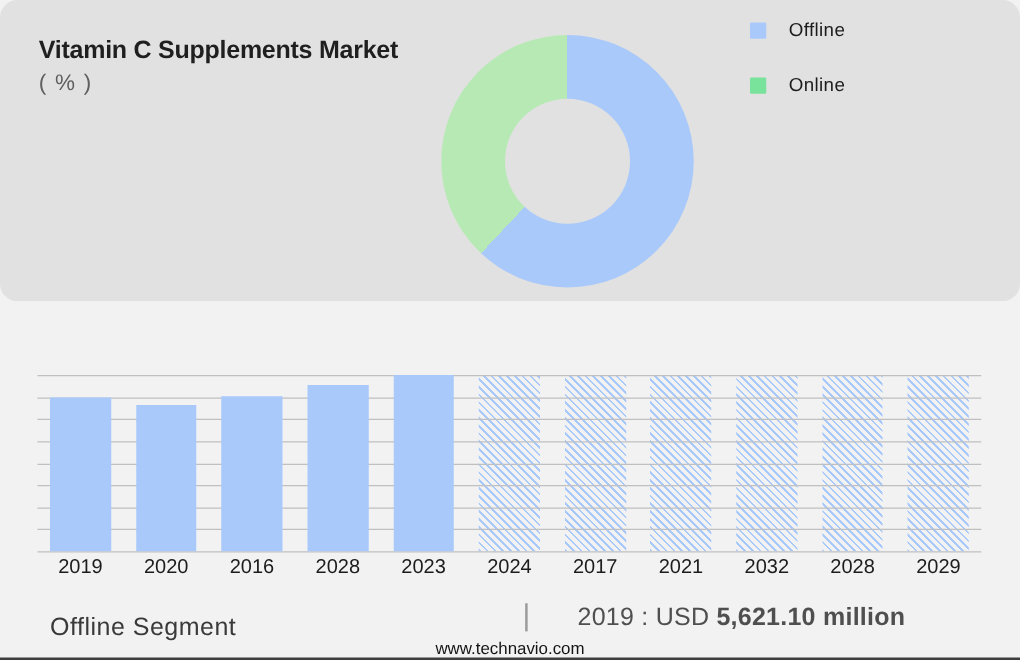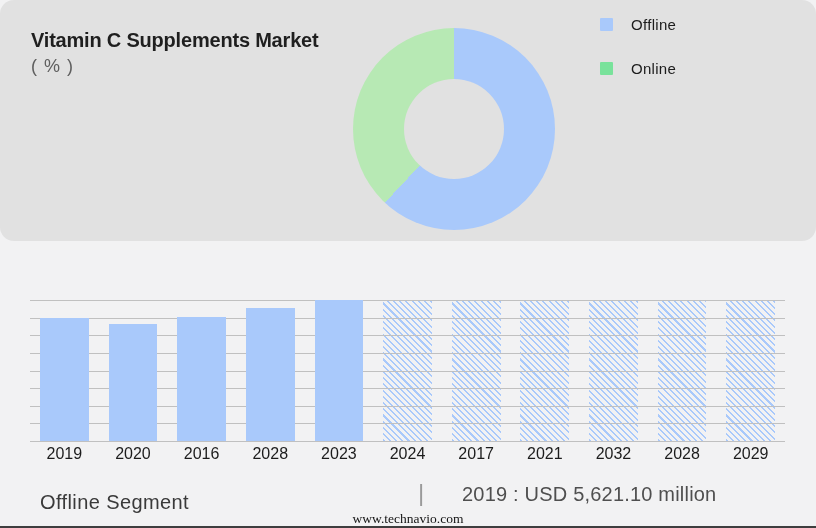--- a/index.html
+++ b/index.html
@@ -27,22 +27,22 @@
   .bars{position:absolute;left:0;top:0;right:0;bottom:0;display:flex;align-items:flex-end;}
   .bar-slot{flex:1;display:flex;align-items:flex-end;justify-content:center;height:100%;}
   .bar{width:71%;position:relative;}
   .bar.solid{background:var(--bar-color,#a9c9fb);z-index:3;}
   .bar.hatched{background:repeating-linear-gradient(45deg,var(--bar-color,#a9c9fb) 0 1.5px,transparent 1.5px 4.4px);z-index:1;}
   .x-labels{position:absolute;left:30px;top:204px;width:755px;display:flex;}
   .x-label{flex:1;text-align:center;font-size:16px;color:var(--axis-text,#1c1c1c);}
   .segment-label{position:absolute;left:40px;top:250px;font-size:20px;color:var(--footer-text,#3a3a3a);letter-spacing:0.4px;}
   .separator{position:absolute;left:418px;top:238px;font-size:24px;font-weight:300;color:var(--separator-color,#9a9a9a);}
   .value-line{position:absolute;left:462px;top:242px;font-size:20px;color:var(--value-text,#4f4f4f);letter-spacing:0.2px;}
-  .value-line b{font-weight:normal;color:var(--value-text,#4f4f4f);}
-  .site-url{position:absolute;left:0;right:0;top:270px;text-align:center;font-size:13.5px;color:#141414;font-family:Liberation Serif, serif;}
+  .value-line b{font-weight:bold;color:var(--value-text,#4f4f4f);}
+  .site-url{position:absolute;left:0;right:0;top:270px;text-align:center;font-size:13.5px;color:#141414;}
 </style>
 </head>
 <body>
 
 <div id="infographic">
 
   <div class="top-section">
     <div class="titles">
       <h1 class="main-title">Vitamin C Supplements Market</h1>
       <div class="unit-label">( % )</div>

